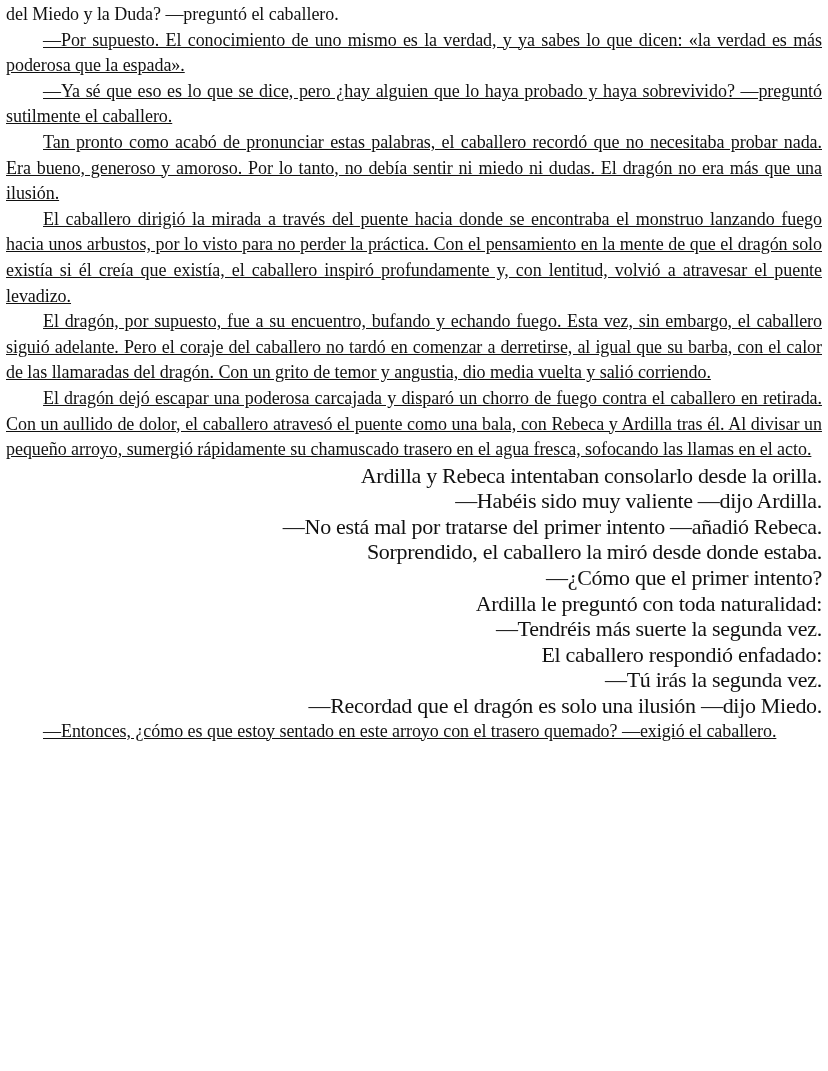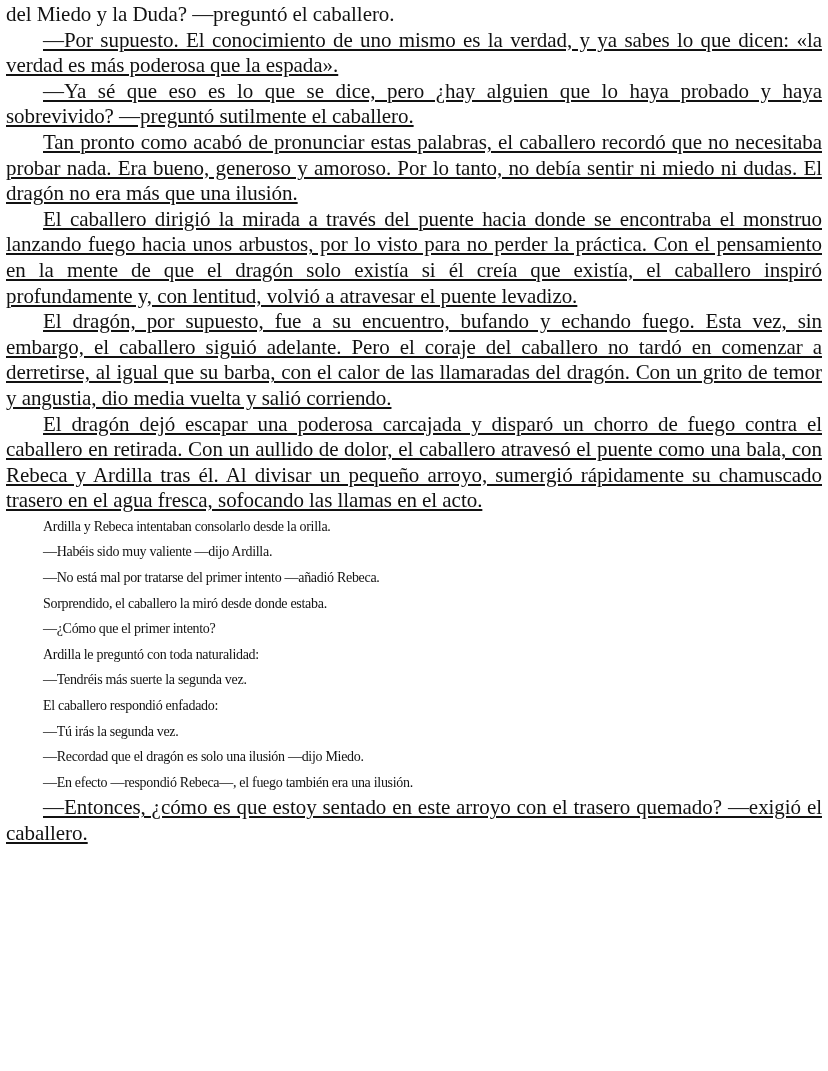--- a/index.html
+++ b/index.html
@@ -7,36 +7,36 @@
       width: 828px; height: 1071px; overflow: hidden;
       font-family: "Liberation Serif", "DejaVu Serif", serif;
       color: #111111;
     }
     .page {
       position: relative;
       padding: 2px 6px 0 6px;
       width: 816px;
     }
     .p {
-      font-size: 21px;
+      font-size: 18px;
       line-height: 25.6px;
       margin: 0;
       text-align: justify;
       text-align-last: left;
       letter-spacing: -0.05px;
       word-spacing: 0px;
     }
     .indent { text-indent: 37px; text-decoration: underline; }
     .noindent { text-indent: 0; }
     .dlg {
-      font-size: 14px;
+      font-size: 22px;
       line-height: 25.6px;
       margin: 0;
       padding-left: 37px;
-      text-align: left;
+      text-align: right;
       letter-spacing: -0.3px;
       white-space: nowrap;
     }
   </style>
 </head>
 <body>
 
 <div class="page">
   <p class="p noindent">del Miedo y la Duda? —preguntó el caballero.</p>
   <p class="p indent">—Por supuesto. El conocimiento de uno mismo es la verdad, y ya sabes lo que dicen: «la verdad es más poderosa que la espada».</p>
@@ -48,15 +48,14 @@
   <p class="dlg">Ardilla y Rebeca intentaban consolarlo desde la orilla.</p>
   <p class="dlg">—Habéis sido muy valiente —dijo Ardilla.</p>
   <p class="dlg">—No está mal por tratarse del primer intento —añadió Rebeca.</p>
   <p class="dlg">Sorprendido, el caballero la miró desde donde estaba.</p>
   <p class="dlg">—¿Cómo que el primer intento?</p>
   <p class="dlg">Ardilla le preguntó con toda naturalidad:</p>
   <p class="dlg">—Tendréis más suerte la segunda vez.</p>
   <p class="dlg">El caballero respondió enfadado:</p>
   <p class="dlg">—Tú irás la segunda vez.</p>
   <p class="dlg">—Recordad que el dragón es solo una ilusión —dijo Miedo.</p>
-  <p class="dlg">—En efecto —respondió Rebeca—, el fuego también era una ilusión.</p>
   <p class="p indent">—Entonces, ¿cómo es que estoy sentado en este arroyo con el trasero quemado? —exigió el caballero.</p>
 </div>
 
 </body></html>

